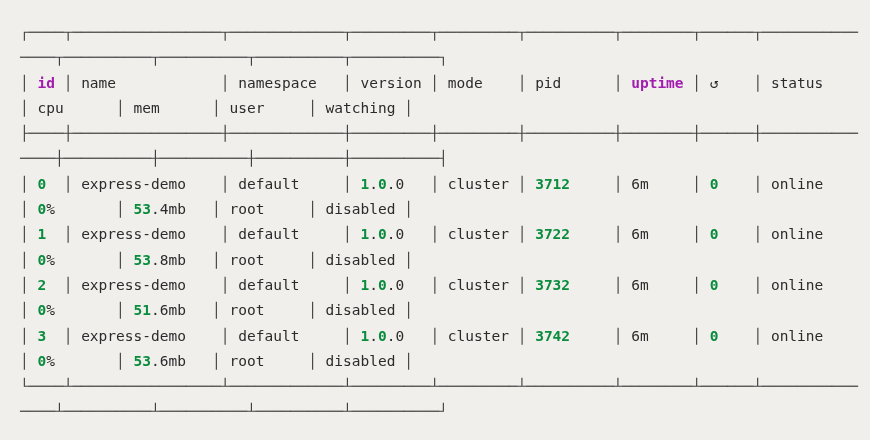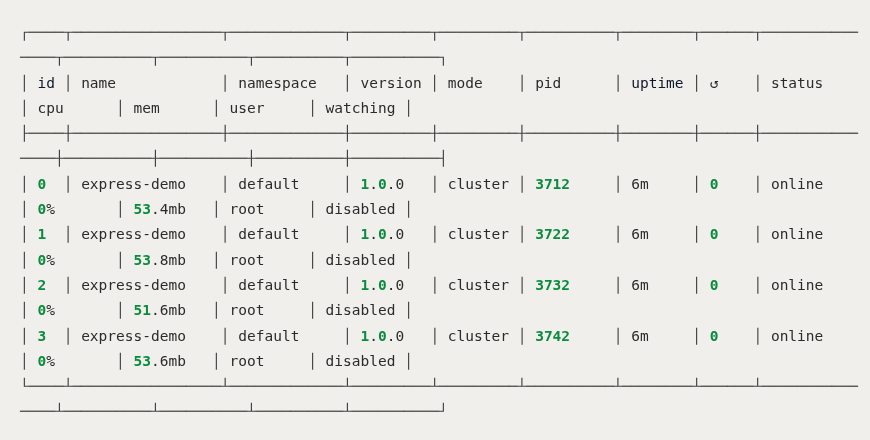--- a/index.html
+++ b/index.html
@@ -14,18 +14,18 @@
     padding: 20px 0 0 20px;
     font-size: 14.5px;
     line-height: 25.3px;
     white-space: pre;
     color: #2b2b2b;
   }
   .tline { height: 25.3px; }
   .c-text   { color: #2b2b2b; }
   .c-border { color: #3f3f3f; }
   .c-green  { color: #0a8c3e; font-weight: bold; }
-  .c-red    { color: #0f172a; font-weight: normal; }
+  .c-red    { color: #a21caf; font-weight: bold; }
 </style>
 </head>
 <body>
 
 <div id="terminal"><div class="tline"><span class="c-border">┌────┬─────────────────┬─────────────┬─────────┬─────────┬──────────┬────────┬──────┬───────────</span></div><div class="tline"><span class="c-border">────┬──────────┬──────────┬──────────┬──────────┐</span></div><div class="tline"><span class="c-border">│</span><span class="c-text"> </span><span class="c-red">id</span><span class="c-text"> </span><span class="c-border">│</span><span class="c-text"> name            </span><span class="c-border">│</span><span class="c-text"> namespace   </span><span class="c-border">│</span><span class="c-text"> version </span><span class="c-border">│</span><span class="c-text"> mode    </span><span class="c-border">│</span><span class="c-text"> pid      </span><span class="c-border">│</span><span class="c-text"> </span><span class="c-red">uptime</span><span class="c-text"> </span><span class="c-border">│</span><span class="c-text"> ↺    </span><span class="c-border">│</span><span class="c-text"> status    </span></div><div class="tline"><span class="c-border">│</span><span class="c-text"> cpu      </span><span class="c-border">│</span><span class="c-text"> mem      </span><span class="c-border">│</span><span class="c-text"> user     </span><span class="c-border">│</span><span class="c-text"> watching </span><span class="c-border">│</span></div><div class="tline"><span class="c-border">├────┼─────────────────┼─────────────┼─────────┼─────────┼──────────┼────────┼──────┼───────────</span></div><div class="tline"><span class="c-border">────┼──────────┼──────────┼──────────┼──────────┤</span></div><div class="tline"><span class="c-border">│</span><span class="c-text"> </span><span class="c-green">0</span><span class="c-text">  </span><span class="c-border">│</span><span class="c-text"> express-demo    </span><span class="c-border">│</span><span class="c-text"> default     </span><span class="c-border">│</span><span class="c-text"> </span><span class="c-green">1</span><span class="c-text">.</span><span class="c-green">0</span><span class="c-text">.0   </span><span class="c-border">│</span><span class="c-text"> cluster </span><span class="c-border">│</span><span class="c-text"> </span><span class="c-green">3712</span><span class="c-text">     </span><span class="c-border">│</span><span class="c-text"> 6m     </span><span class="c-border">│</span><span class="c-text"> </span><span class="c-green">0</span><span class="c-text">    </span><span class="c-border">│</span><span class="c-text"> online    </span></div><div class="tline"><span class="c-border">│</span><span class="c-text"> </span><span class="c-green">0</span><span class="c-text">%       </span><span class="c-border">│</span><span class="c-text"> </span><span class="c-green">53</span><span class="c-text">.4mb   </span><span class="c-border">│</span><span class="c-text"> root     </span><span class="c-border">│</span><span class="c-text"> disabled </span><span class="c-border">│</span></div><div class="tline"><span class="c-border">│</span><span class="c-text"> </span><span class="c-green">1</span><span class="c-text">  </span><span class="c-border">│</span><span class="c-text"> express-demo    </span><span class="c-border">│</span><span class="c-text"> default     </span><span class="c-border">│</span><span class="c-text"> </span><span class="c-green">1</span><span class="c-text">.</span><span class="c-green">0</span><span class="c-text">.0   </span><span class="c-border">│</span><span class="c-text"> cluster </span><span class="c-border">│</span><span class="c-text"> </span><span class="c-green">3722</span><span class="c-text">     </span><span class="c-border">│</span><span class="c-text"> 6m     </span><span class="c-border">│</span><span class="c-text"> </span><span class="c-green">0</span><span class="c-text">    </span><span class="c-border">│</span><span class="c-text"> online    </span></div><div class="tline"><span class="c-border">│</span><span class="c-text"> </span><span class="c-green">0</span><span class="c-text">%       </span><span class="c-border">│</span><span class="c-text"> </span><span class="c-green">53</span><span class="c-text">.8mb   </span><span class="c-border">│</span><span class="c-text"> root     </span><span class="c-border">│</span><span class="c-text"> disabled </span><span class="c-border">│</span></div><div class="tline"><span class="c-border">│</span><span class="c-text"> </span><span class="c-green">2</span><span class="c-text">  </span><span class="c-border">│</span><span class="c-text"> express-demo    </span><span class="c-border">│</span><span class="c-text"> default     </span><span class="c-border">│</span><span class="c-text"> </span><span class="c-green">1</span><span class="c-text">.</span><span class="c-green">0</span><span class="c-text">.0   </span><span class="c-border">│</span><span class="c-text"> cluster </span><span class="c-border">│</span><span class="c-text"> </span><span class="c-green">3732</span><span class="c-text">     </span><span class="c-border">│</span><span class="c-text"> 6m     </span><span class="c-border">│</span><span class="c-text"> </span><span class="c-green">0</span><span class="c-text">    </span><span class="c-border">│</span><span class="c-text"> online    </span></div><div class="tline"><span class="c-border">│</span><span class="c-text"> </span><span class="c-green">0</span><span class="c-text">%       </span><span class="c-border">│</span><span class="c-text"> </span><span class="c-green">51</span><span class="c-text">.6mb   </span><span class="c-border">│</span><span class="c-text"> root     </span><span class="c-border">│</span><span class="c-text"> disabled </span><span class="c-border">│</span></div><div class="tline"><span class="c-border">│</span><span class="c-text"> </span><span class="c-green">3</span><span class="c-text">  </span><span class="c-border">│</span><span class="c-text"> express-demo    </span><span class="c-border">│</span><span class="c-text"> default     </span><span class="c-border">│</span><span class="c-text"> </span><span class="c-green">1</span><span class="c-text">.</span><span class="c-green">0</span><span class="c-text">.0   </span><span class="c-border">│</span><span class="c-text"> cluster </span><span class="c-border">│</span><span class="c-text"> </span><span class="c-green">3742</span><span class="c-text">     </span><span class="c-border">│</span><span class="c-text"> 6m     </span><span class="c-border">│</span><span class="c-text"> </span><span class="c-green">0</span><span class="c-text">    </span><span class="c-border">│</span><span class="c-text"> online    </span></div><div class="tline"><span class="c-border">│</span><span class="c-text"> </span><span class="c-green">0</span><span class="c-text">%       </span><span class="c-border">│</span><span class="c-text"> </span><span class="c-green">53</span><span class="c-text">.6mb   </span><span class="c-border">│</span><span class="c-text"> root     </span><span class="c-border">│</span><span class="c-text"> disabled </span><span class="c-border">│</span></div><div class="tline"><span class="c-border">└────┴─────────────────┴─────────────┴─────────┴─────────┴──────────┴────────┴──────┴───────────</span></div><div class="tline"><span class="c-border">────┴──────────┴──────────┴──────────┴──────────┘</span></div></div>
 
 </body></html>

